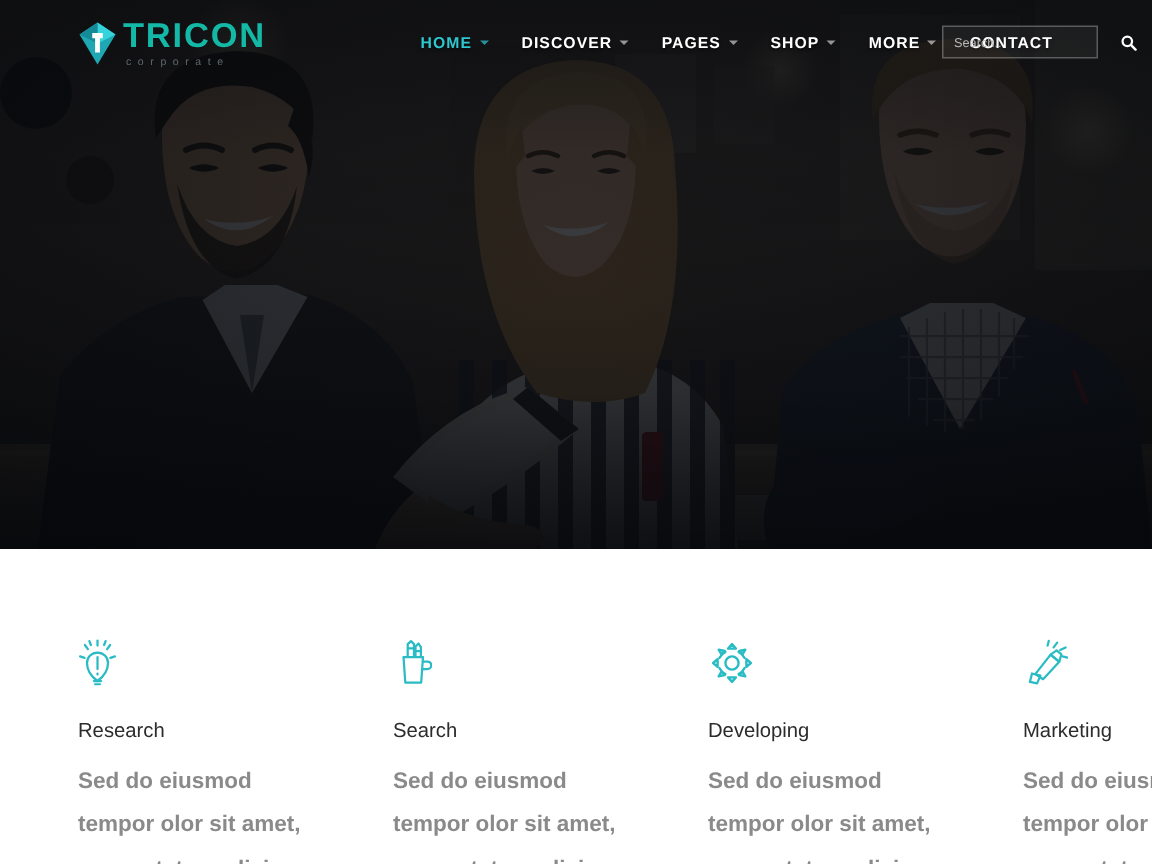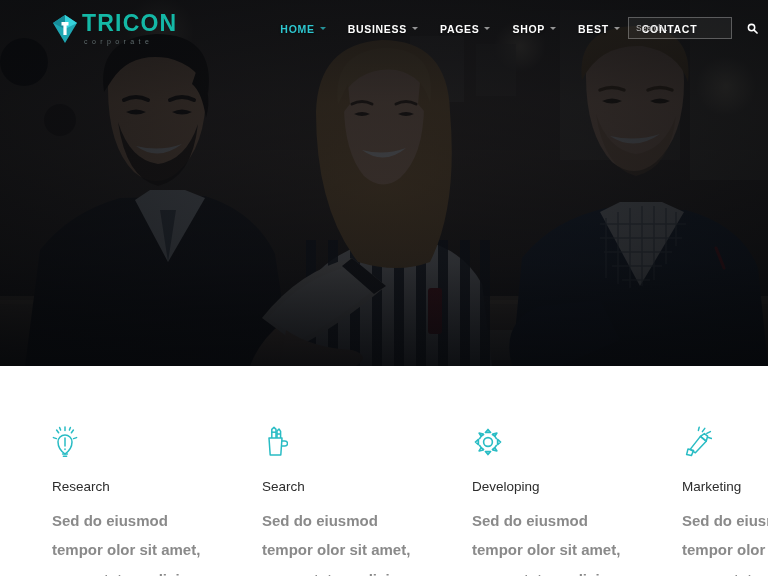--- a/index.html
+++ b/index.html
@@ -360,33 +360,33 @@
           <span class="logo-sub">corporate</span>
         </span>
       </div>
 
       <nav class="nav">
         <div class="nav-item active">
           <span>HOME</span>
           <span class="caret"></span>
         </div>
         <div class="nav-item">
-          <span>BUSINESS</span>
+          <span>DISCOVER</span>
           <span class="caret"></span>
         </div>
         <div class="nav-item">
           <span>PAGES</span>
           <span class="caret"></span>
         </div>
         <div class="nav-item">
           <span>SHOP</span>
           <span class="caret"></span>
         </div>
         <div class="nav-item">
-          <span>BEST</span>
+          <span>MORE</span>
           <span class="caret"></span>
         </div>
         <div class="nav-item">
           <span>CONTACT</span>
         </div>
       </nav>
 
       <div class="search-box">
         <input class="search-input" type="text" placeholder="Search.." style="">
         <button class="search-btn">

